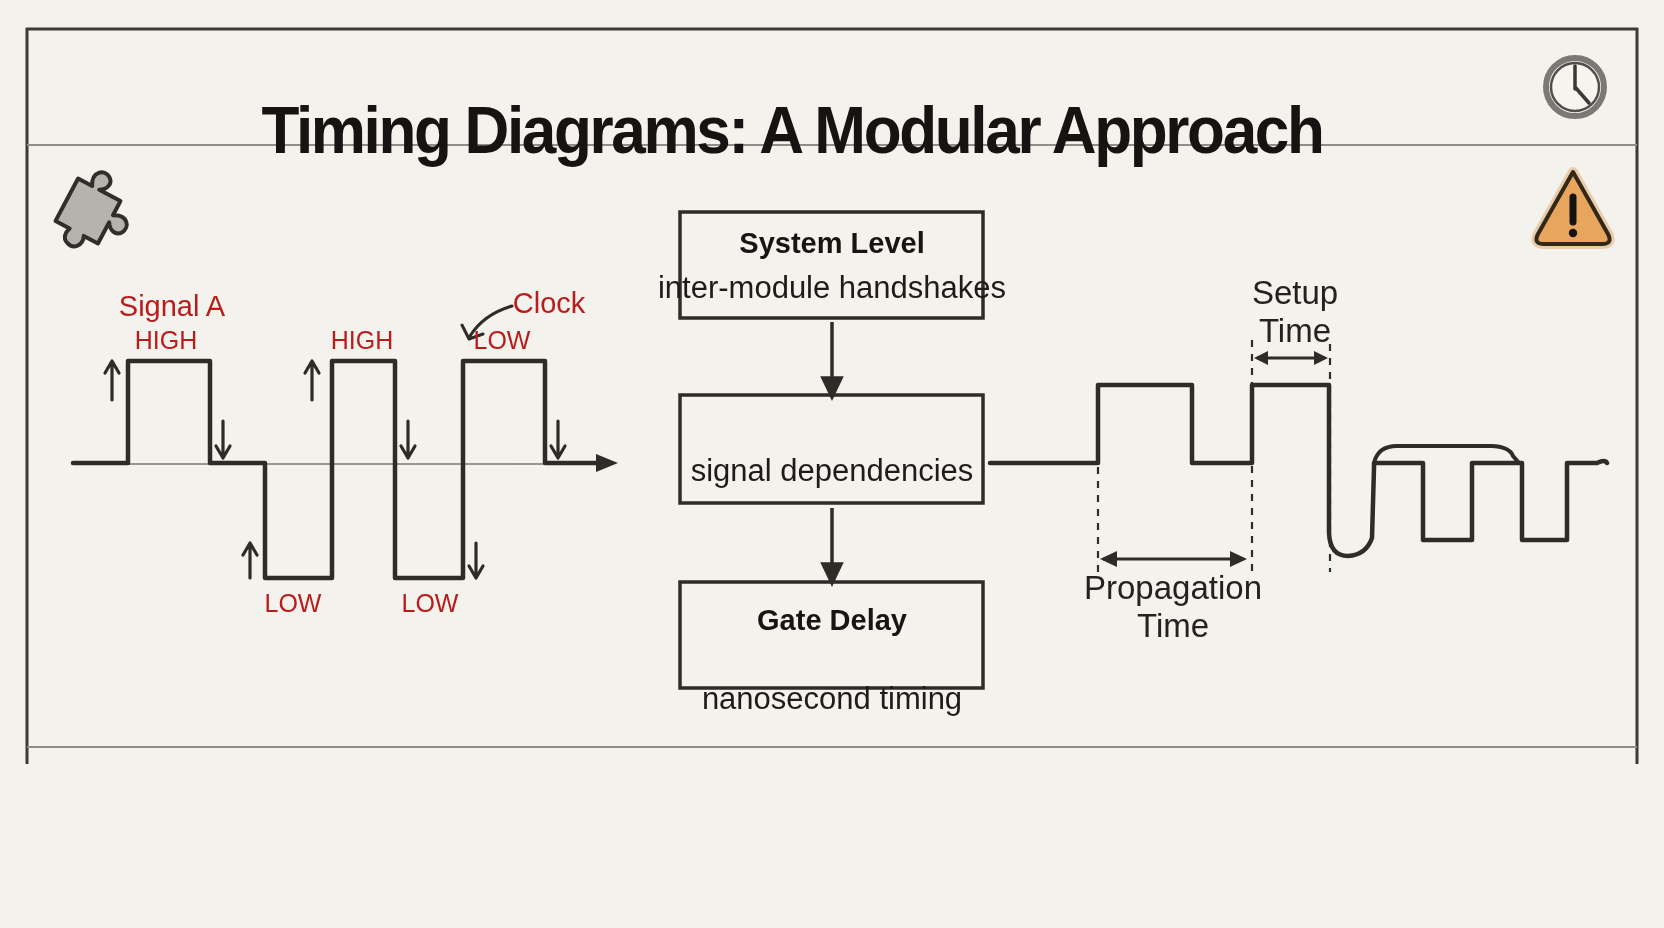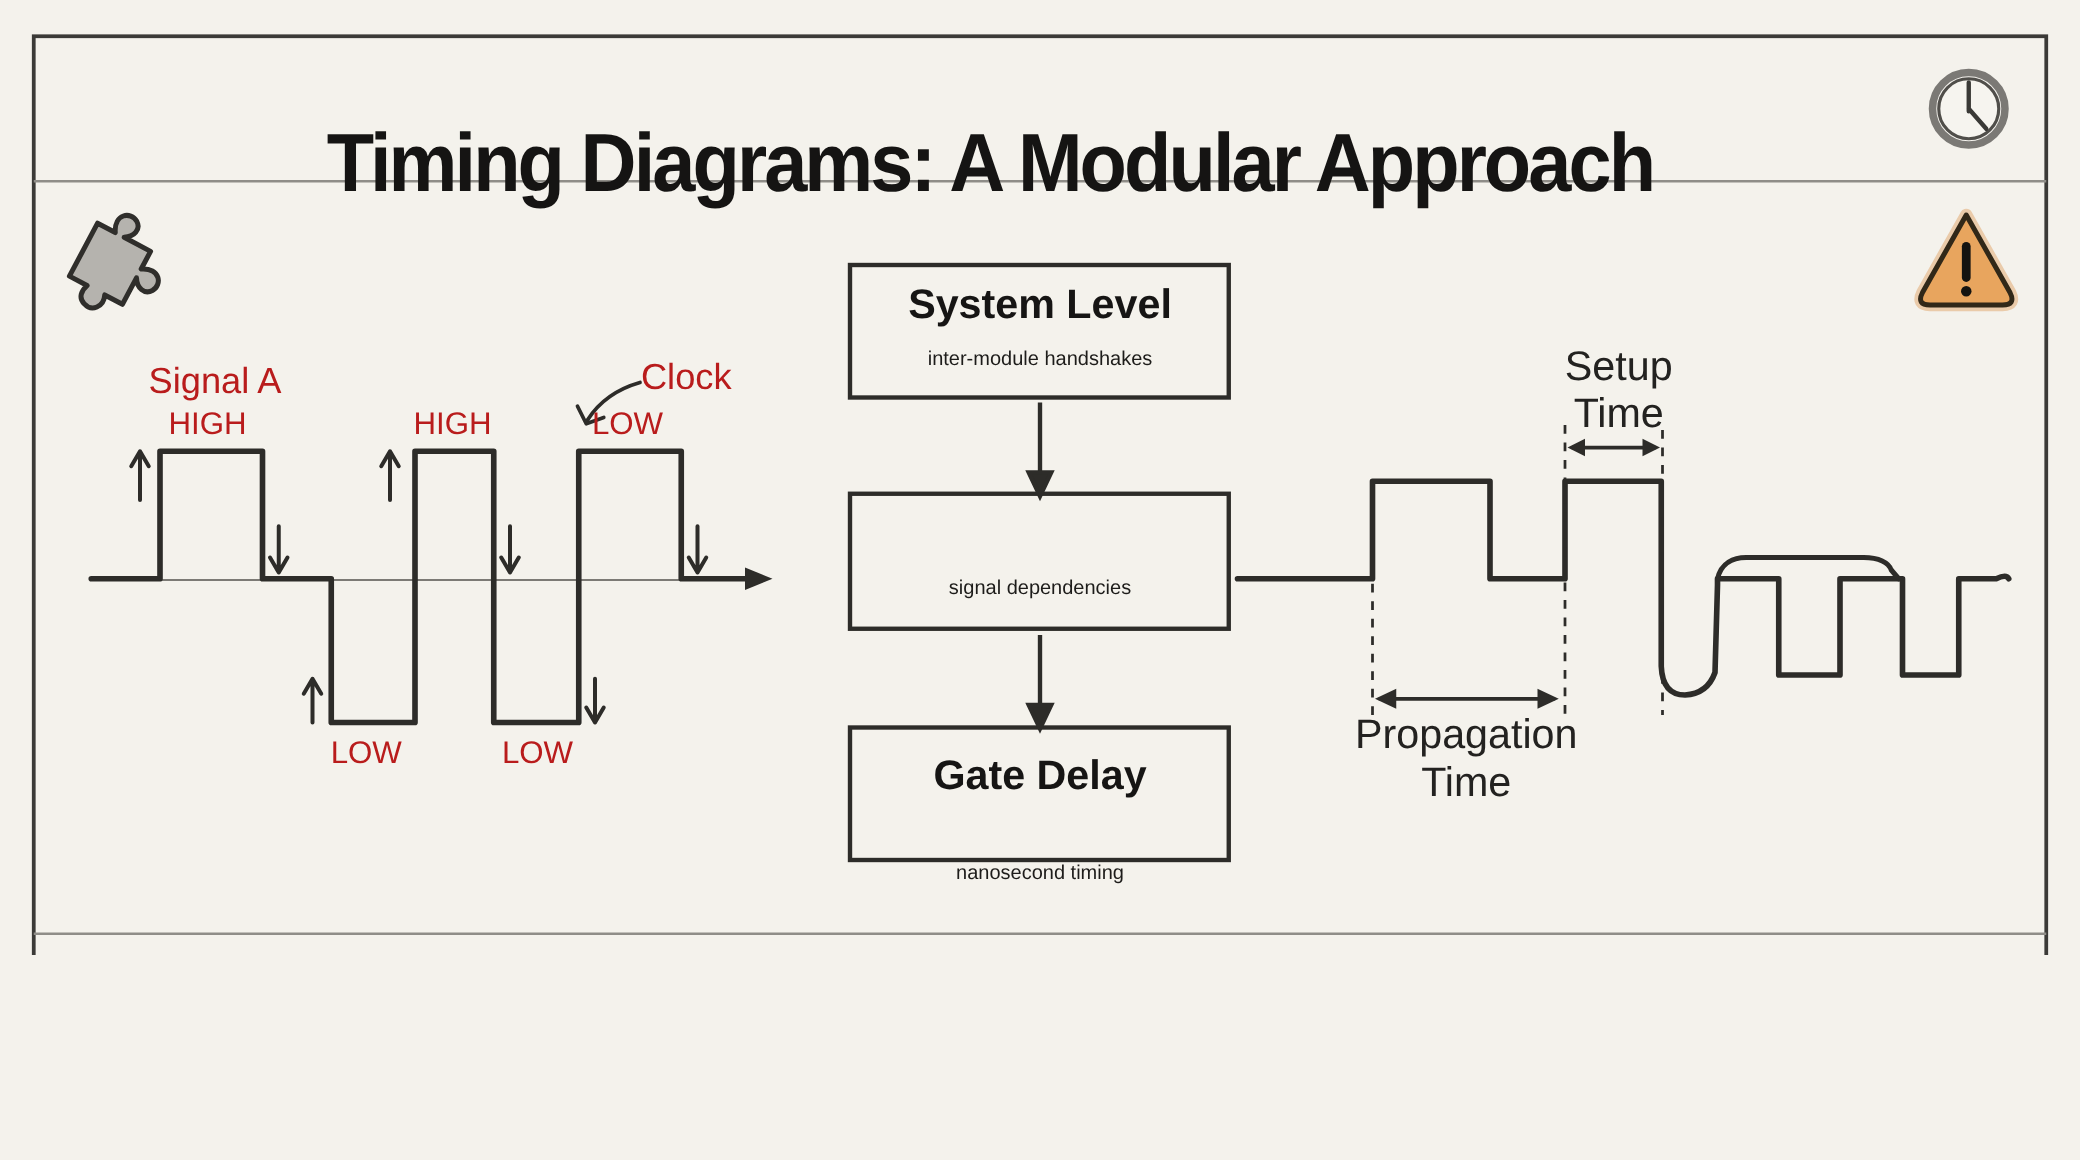--- a/index.html
+++ b/index.html
@@ -8,23 +8,23 @@
   .stage svg{position:absolute;left:0;top:0;}
   .title{position:absolute;left:0;top:52px;width:1584px;text-align:center;
          font-size:66px;font-weight:bold;letter-spacing:-2.5px;line-height:1.05;
          transform:scaleX(0.94);transform-origin:50% 50%;color:#151413;}
   .lbl{position:absolute;transform:translate(-50%,-50%);white-space:nowrap;
        font-size:25px;color:#b91c1c;line-height:1;}
   .lbl.big{font-size:29px;}
   .lbl.small{font-size:23px;font-weight:700;letter-spacing:0.5px;}
   .lbl2{position:absolute;transform:translate(-50%,-50%);text-align:center;
         font-size:33px;line-height:1.16;color:#232220;white-space:nowrap;}
-  .box-title{position:absolute;transform:translate(-50%,-50%);font-size:33px;
+  .box-title{position:absolute;transform:translate(-50%,-50%);font-size:29px;
              font-weight:bold;color:#161514;white-space:nowrap;}
-  .box-sub{position:absolute;transform:translate(-50%,-50%);font-size:16px;
+  .box-sub{position:absolute;transform:translate(-50%,-50%);font-size:31px;
            color:#1d1c1a;white-space:nowrap;}
 </style>
 </head>
 <body>
 
 <div class="stage">
 
   <svg width="1664" height="928" viewBox="0 0 1664 928">
 
     <g>

